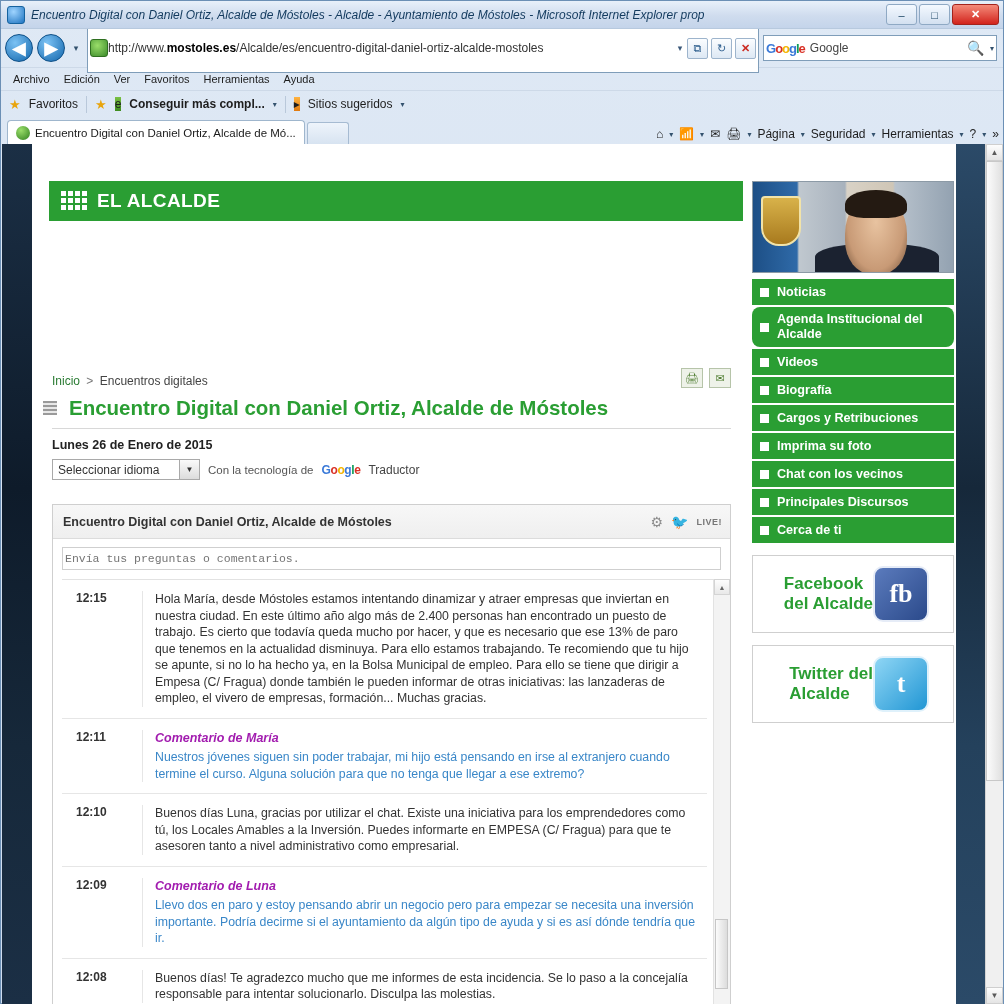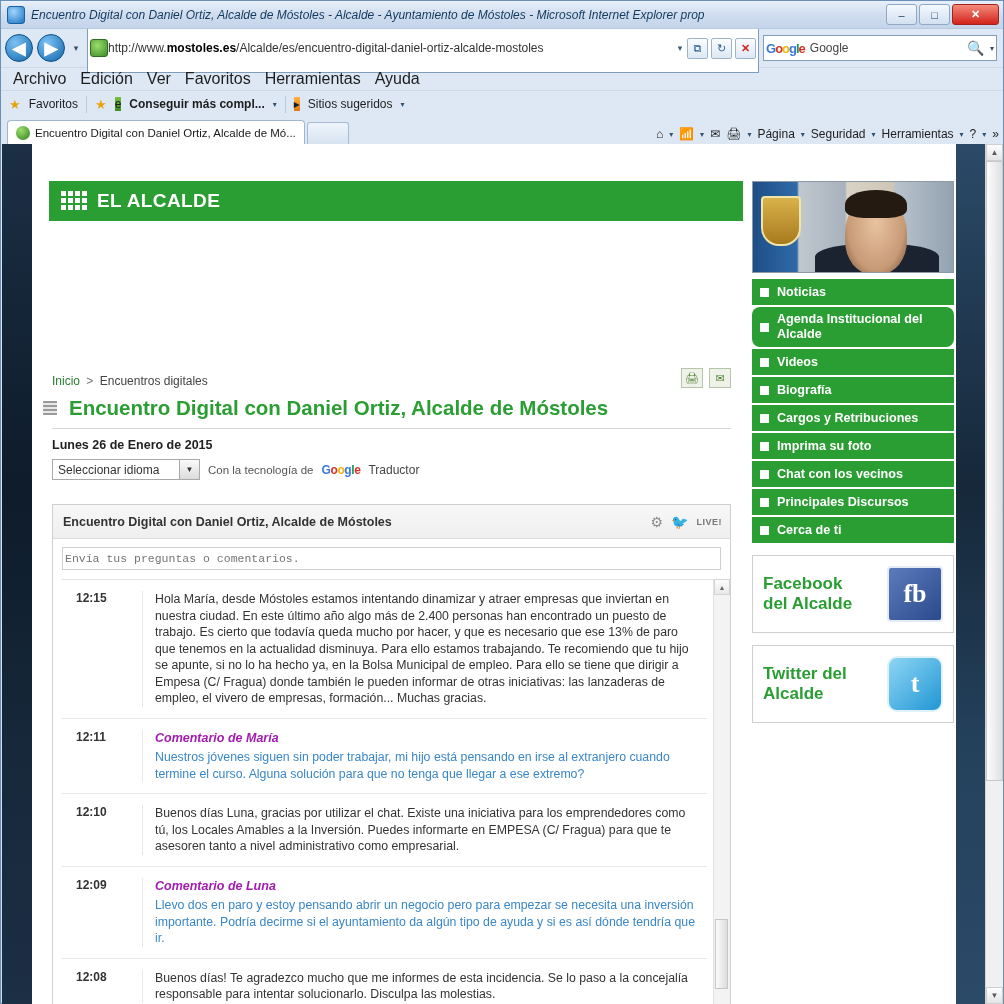--- a/index.html
+++ b/index.html
@@ -149,21 +149,21 @@
   .search-text { color: #444; font-size: 12px; flex: 1; }
   .search-go { color: #2a6fb5; font-size: 14px; }
 
   
   .menubar {
     height: 22px;
     display: flex;
     align-items: center;
     gap: 14px;
     padding: 0 12px;
-    font-size: 16px;
+    font-size: 11px;
     color: #1d1d1d;
     border-top: 1px solid #cdd9e8;
   }
   
   .favbar {
     height: 26px;
     display: flex;
     align-items: center;
     gap: 8px;
     padding: 0 8px;
@@ -580,33 +580,33 @@
   }
   .rail-item span.lbl { display: block; }
 
   .promo {
     margin-top: 12px;
     height: 78px;
     border: 1px solid #cfcfcf;
     background: #fff;
     display: flex;
     align-items: center;
-    padding: 0 10px;
-    box-sizing: border-box;
-    justify-content: space-between;
+    padding: 0 24px;
+    box-sizing: border-box;
+    justify-content: flex-end;
   }
   .promo-text {
     font-size: 17px;
     font-weight: bold;
     color: #2a9e33;
     line-height: 20px;
   }
   .fb-badge {
     width: 52px; height: 52px;
-    border-radius: 4px;
+    border-radius: 10px;
     background: linear-gradient(135deg,#5b7bbd,#2b4a8b);
     color: #fff;
     font-size: 26px;
     font-weight: bold;
     display: flex; align-items: center; justify-content: center;
     font-family: "Liberation Serif", serif;
     border: 2px solid #e6ecf7;
     flex: none;
   }
   .tw-badge {

